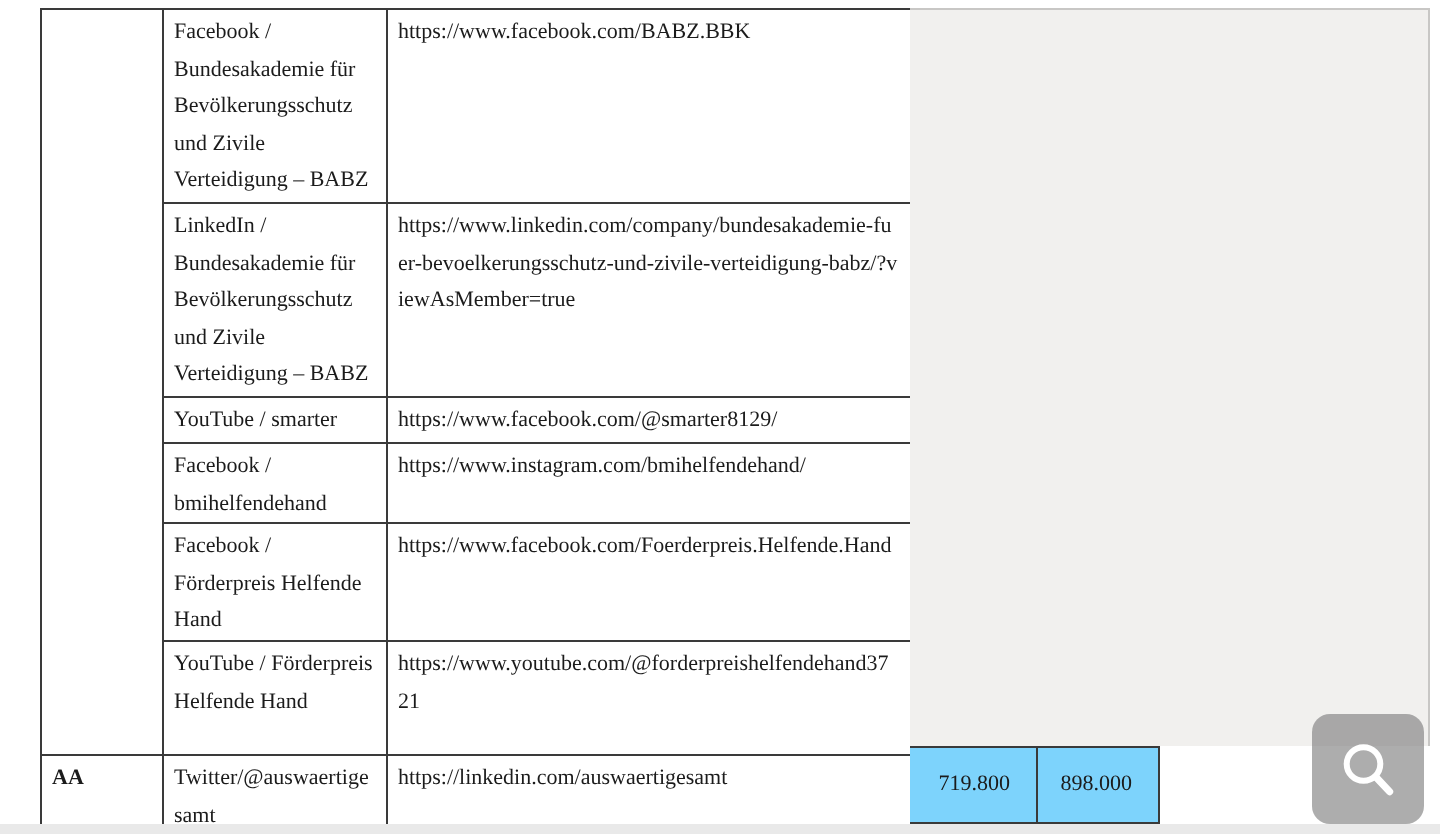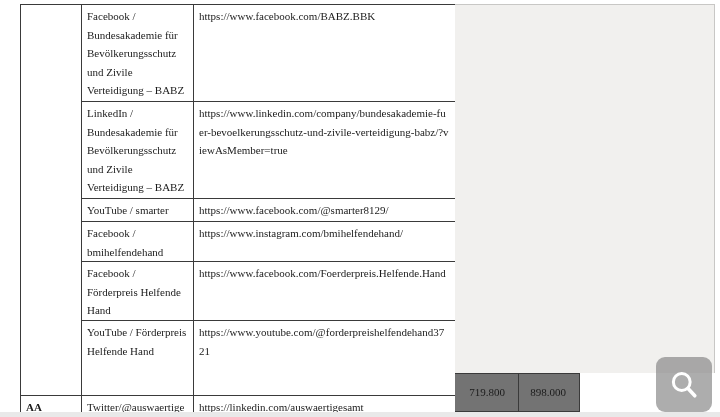--- a/index.html
+++ b/index.html
@@ -28,21 +28,21 @@
     overflow: hidden;
     box-sizing: border-box;
   }
   .col-org  { width: 61px; }
   .col-acct { width: 112px; }
   .col-url  { width: 262px; }
   .cell-acct { overflow-wrap: anywhere; }
   .cell-url  { word-break: break-all; }
   .cell-org-bold { font-weight: bold; }
   .r1 { height: 97px; margin-top: 17px; } .r2 { height: 97px; } .r3 { height: 23px; }
-  .r4 { height: 37px; } .r5 { height: 56px; padding-left: 36px; } .r6 { height: 75px; padding-left: 32px; }
+  .r4 { height: 37px; } .r5 { height: 56px; padding-left: 36px; } .r6 { height: 57px; padding-left: 32px; }
   .r7 { height: 41px; }
 
   
   .gray-panel {
     position: absolute; left: 455px; top: 4px;
     width: 260px; height: 369px;
     background: #f1f0ee;
     border-top: 1px solid #c8c7c5;
     border-right: 1px solid #c8c7c5;
     box-sizing: border-box;
@@ -51,21 +51,21 @@
   
   .num-row {
     position: absolute; left: 455px; top: 373px;
     height: 39px;
     display: flex;
   }
   .num-cell {
     box-sizing: border-box;
     border: 1px solid #3a3a3a;
     border-left: none;
-    background: #737373;
+    background: #7dd3fc;
     font-size: 11px;
     line-height: 36px;
     text-align: right;
     padding-right: 13px;
     color: #1b1b1b;
   }
   .num-cell.w1 { width: 64px; }
   .num-cell.w2 { width: 69px; }
   .num-cell.w3 { width: 69px; }
   .num-cell.w4 { width: 61px; }

